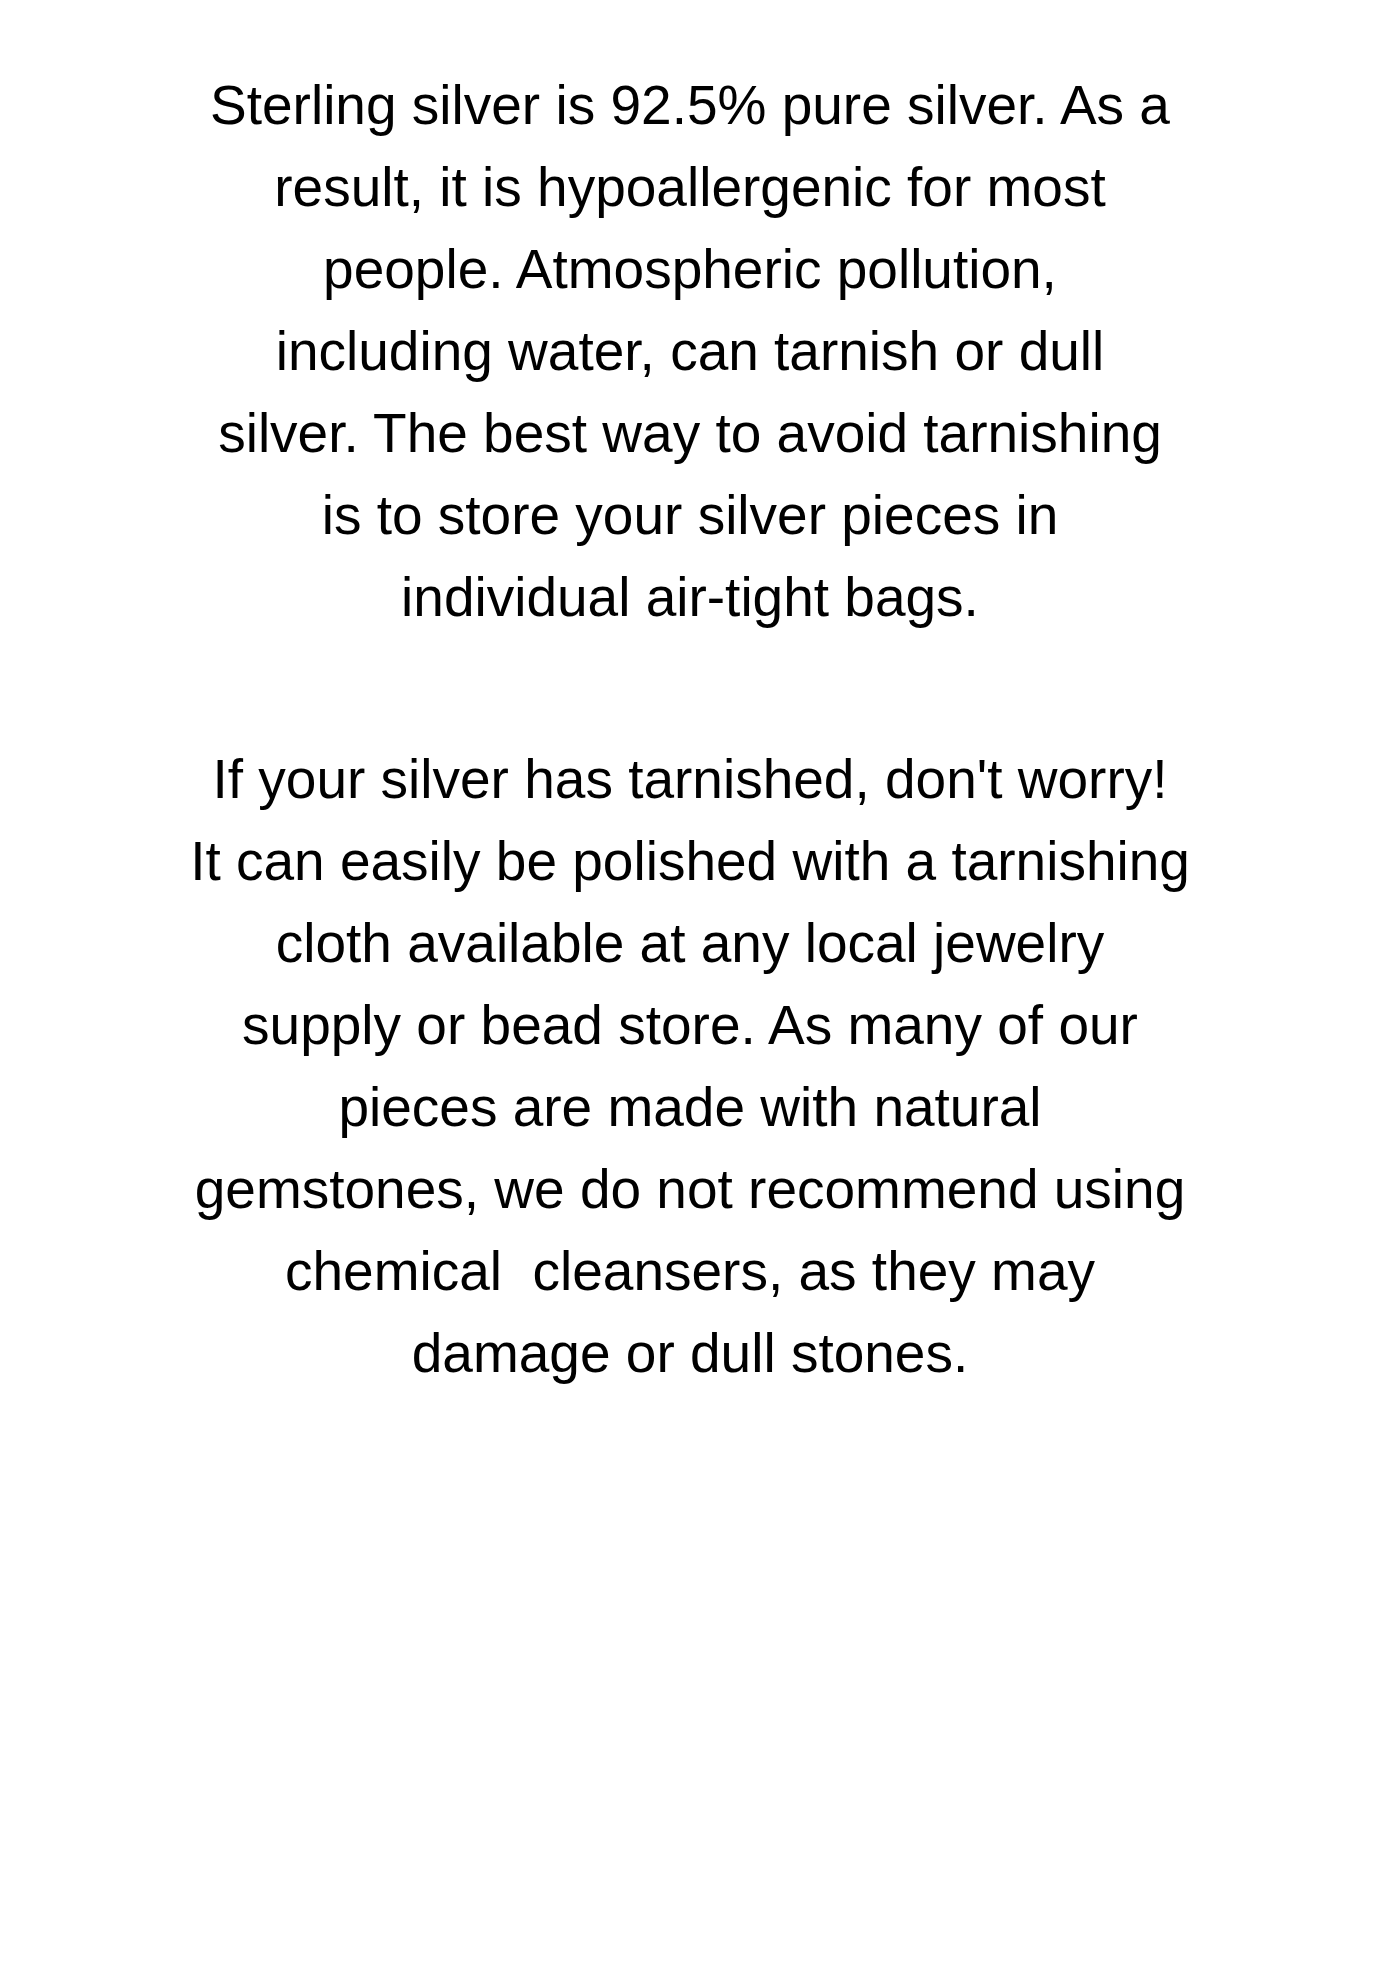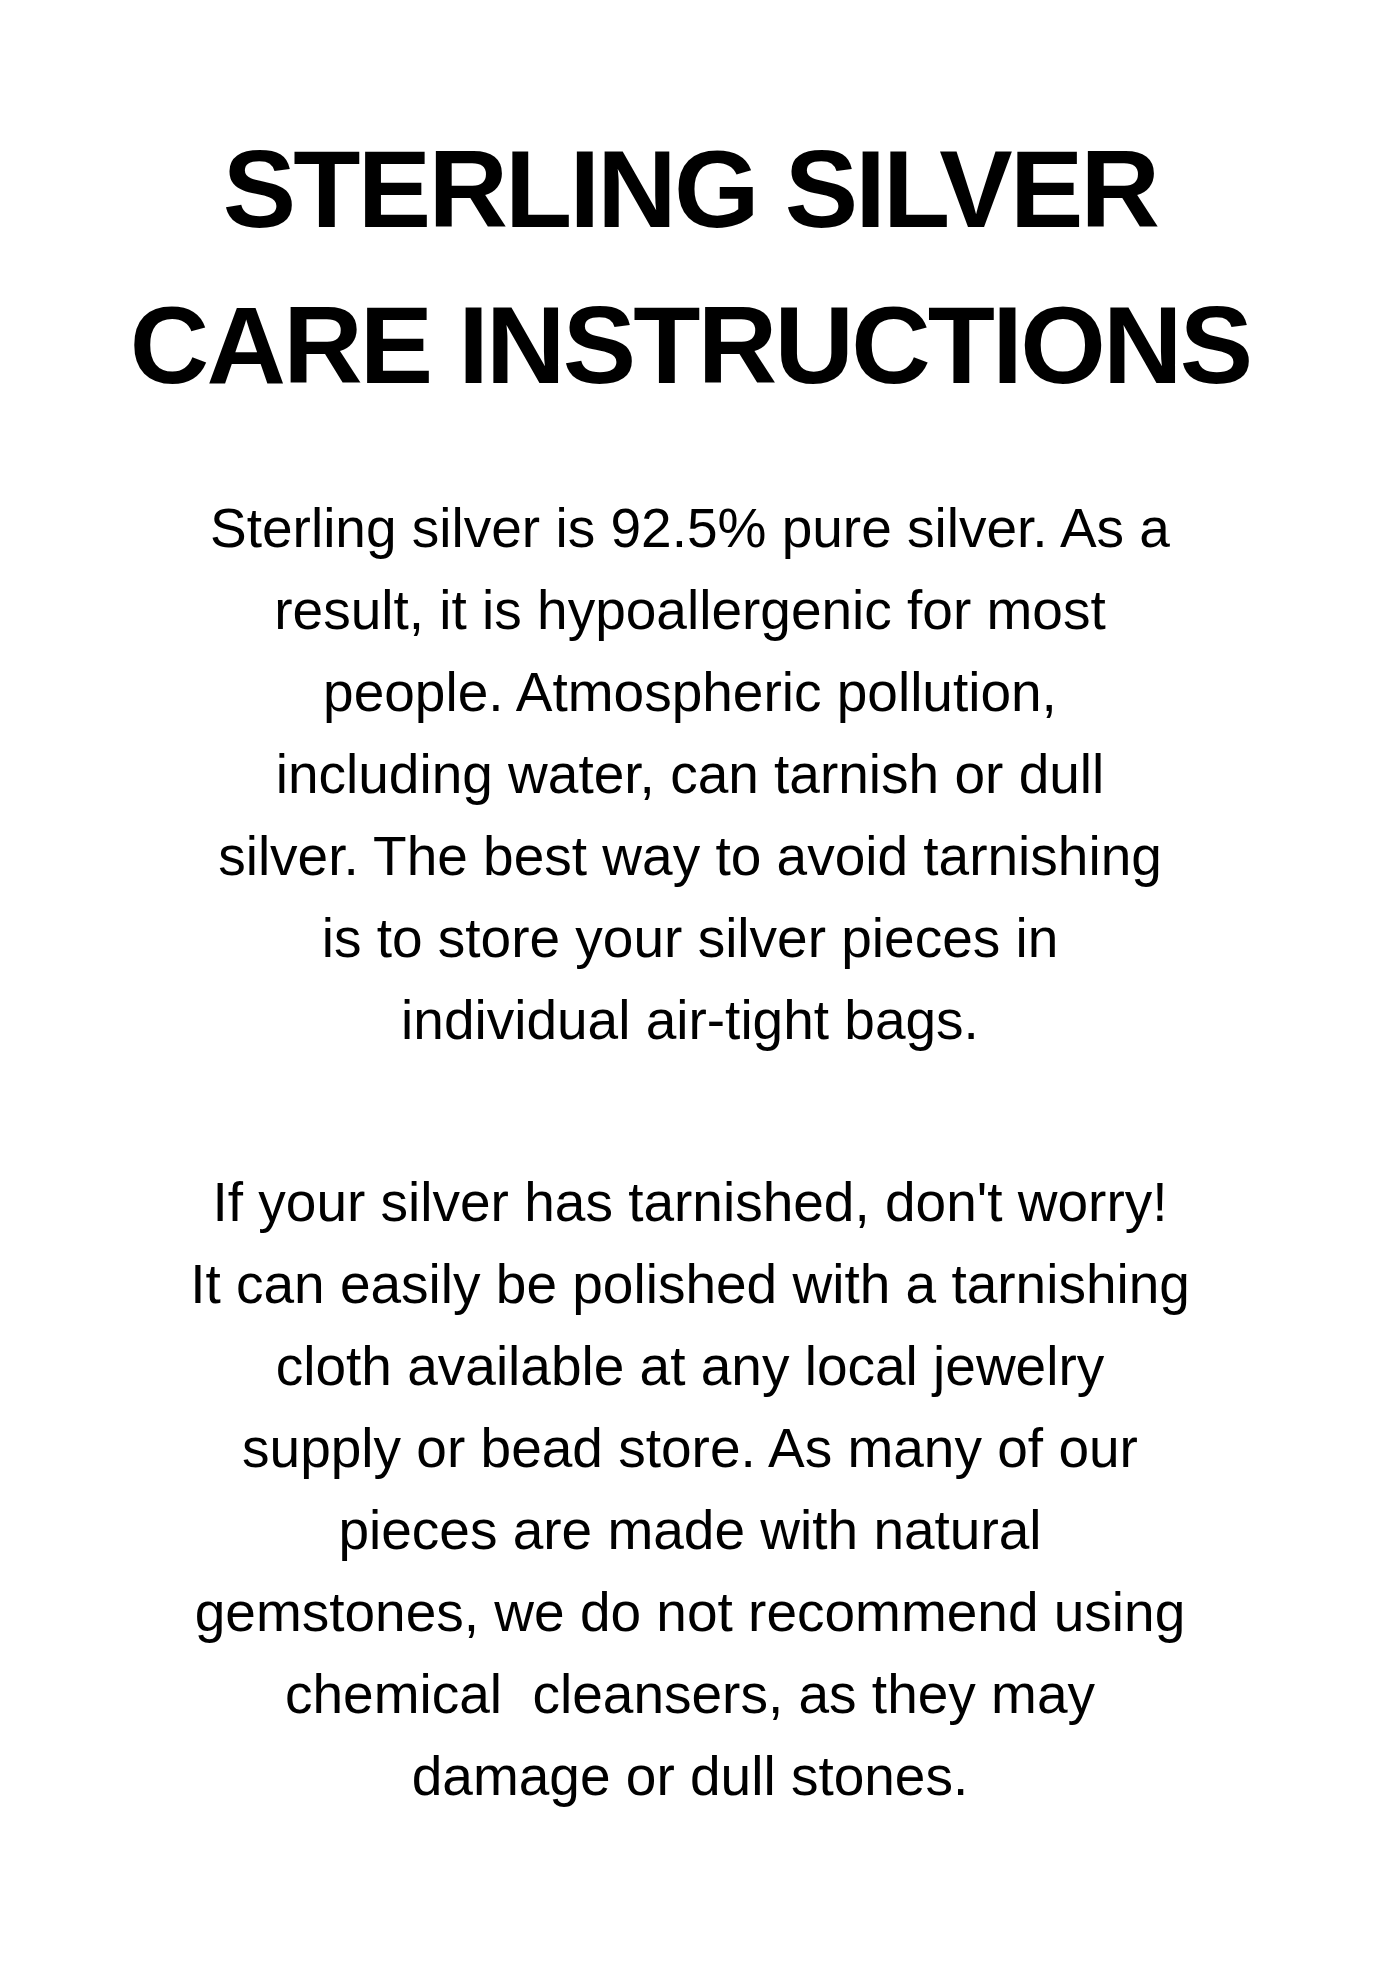--- a/index.html
+++ b/index.html
@@ -40,22 +40,20 @@
     letter-spacing: 0;
   }
   .para:last-child {
     margin-bottom: 0;
   }
 </style>
 </head>
 <body>
 
 <div class="page" style="background: rgb(255, 255, 255); color: rgb(0, 0, 0);">
-  <h1 class="title">STERLING SILVER
-CARE INSTRUCTIONS</h1>
 
   <div class="body-copy">
     <p class="para">Sterling silver is 92.5% pure silver. As a
 result, it is hypoallergenic for most
 people. Atmospheric pollution,
 including water, can tarnish or dull
 silver. The best way to avoid tarnishing
 is to store your silver pieces in
 individual air-tight bags.</p>
 

